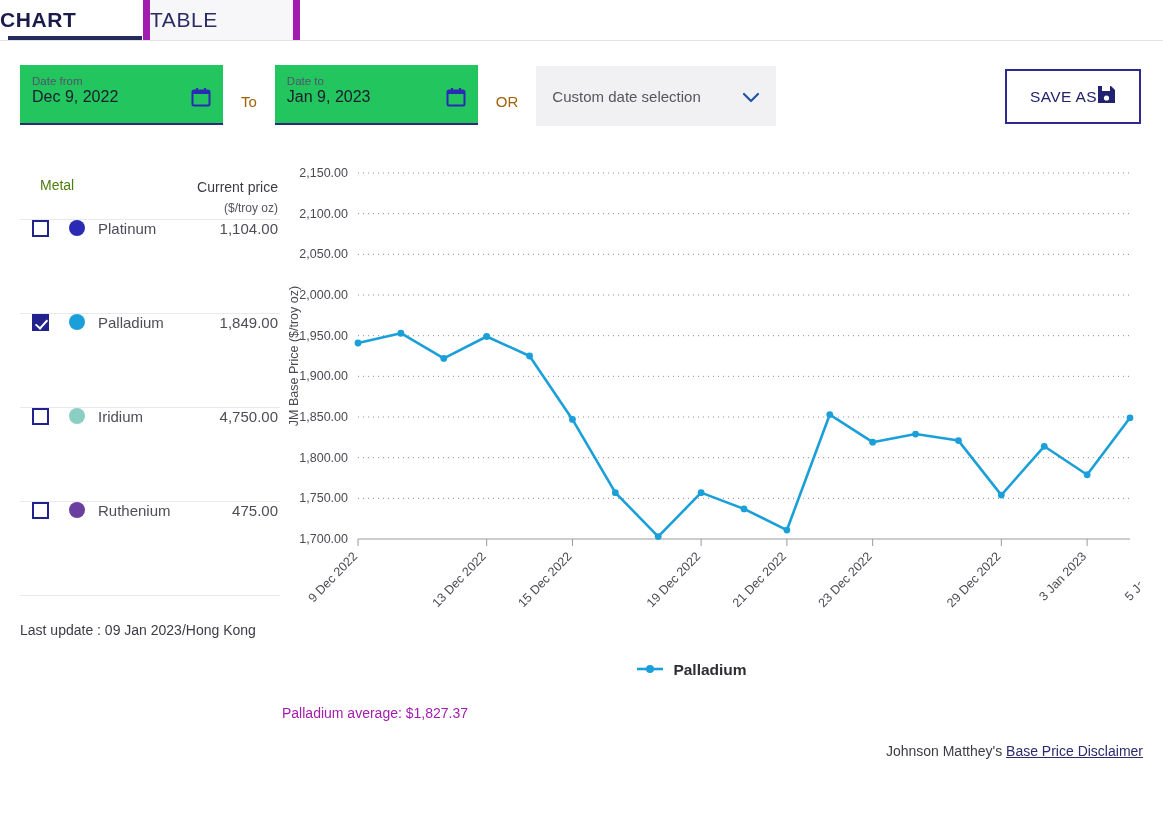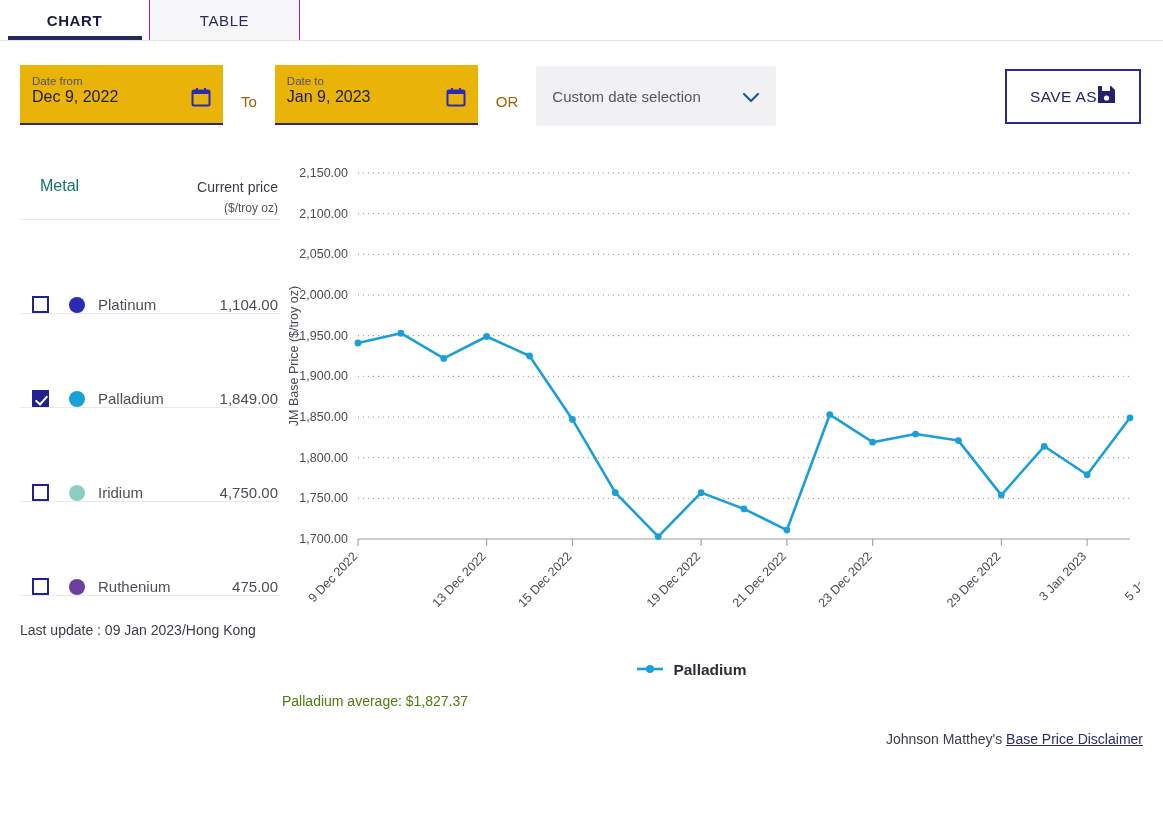--- a/index.html
+++ b/index.html
@@ -17,27 +17,27 @@
     position: relative;
     height: 41px;
     border-bottom: 1px solid #e3e3e6;
     display: flex;
     align-items: stretch;
   }
   .tab {
     width: 150px;
     display: flex;
     align-items: center;
-    justify-content: center;
-    font-size: 15px;
+    justify-content: flex-start;
+    font-size: 21px;
     letter-spacing: .6px;
     color: #2a2a64;
     cursor: pointer;
     background: #fcfcfd;
-    border-right: 1px solid #a21caf;
+    border-right: 7px solid #a21caf;
   }
   .tab.active {
     background: #ffffff;
     font-weight: 600;
     color: #1b1b4b;
   }
   .tab.active::after {
     content: "";
     position: absolute;
     left: 8px;
@@ -53,21 +53,21 @@
     height: 108px;
     display: flex;
     align-items: center;
     padding: 0 20px;
     position: relative;
   }
   .datefield {
     position: relative;
     width: 203px;
     height: 60px;
-    background: #eab308;
+    background: #22c55e;
     border-bottom: 2px solid #2a2a78;
     padding: 9px 12px 0 12px;
   }
   .datefield .lbl {
     font-size: 11.5px;
     color: #53536b;
     line-height: 14px;
   }
   .datefield .val {
     font-size: 16px;
@@ -129,31 +129,31 @@
   .body { display: flex; padding: 0 20px; }
 
   
   .sidebar { width: 260px; flex: 0 0 260px; padding-top: 28px; }
   .sb-head {
     display: flex;
     justify-content: space-between;
     padding: 0 2px 0 20px;
     align-items: flex-start;
   }
-  .sb-head .h-metal { font-size: 16px; color: #0f766e; }
+  .sb-head .h-metal { font-size: 14px; color: #4d7c0f; }
   .sb-head .h-price {
     font-size: 14px; color: #3b3b46;
     text-align: right; line-height: 21px;
   }
   .sb-head .h-price .sub { display: block; font-size: 12px; color: #54545f; }
   .metal-row {
     height: 94px;
     border-top: 1px solid #e9e9ed;
     display: flex;
-    align-items: flex-end;
+    align-items: flex-start;
     padding: 0 2px 0 12px;
   }
   .metal-row:first-of-type { border-top: 1px solid #e9e9ed; }
   .cb {
     width: 17px; height: 17px;
     border: 2px solid #22228c;
     background: #fff;
     flex: 0 0 17px;
     cursor: pointer;
     position: relative;
@@ -195,22 +195,22 @@
     display: flex;
     align-items: center;
     justify-content: center;
     gap: 9px;
     margin-top: 2px;
     margin-left: -40px;
   }
   .legend .lbl { font-size: 15.5px; font-weight: bold; color: #2d2d35; }
   .avg {
     font-size: 14px;
-    color: #4d7c0f;
-    margin-top: 14px;
+    color: #a21caf;
+    margin-top: 26px;
     padding-left: 2px;
   }
   .disclaimer {
     position: absolute;
     right: 0;
     bottom: -38px;
     font-size: 14px;
     color: #3c3c45;
     white-space: nowrap;
     margin-top: 23px;

